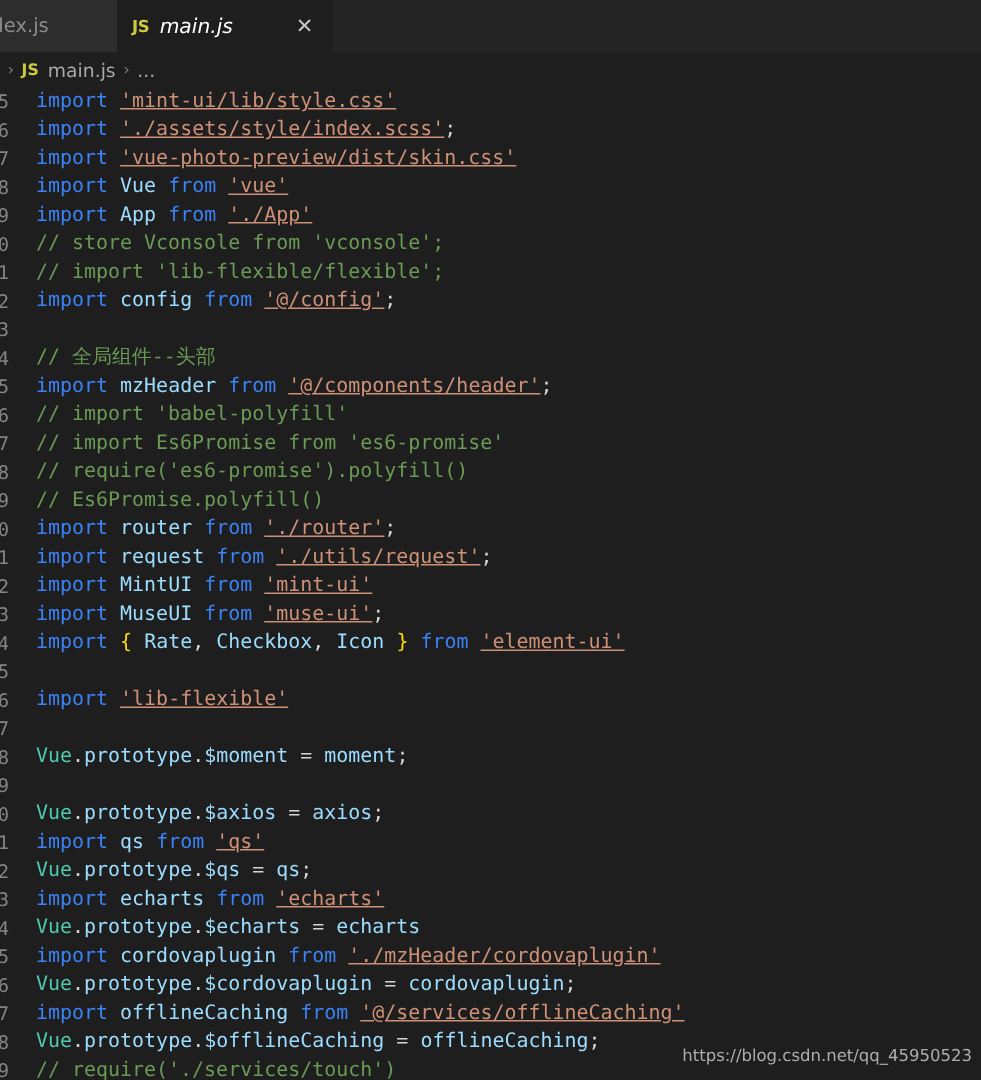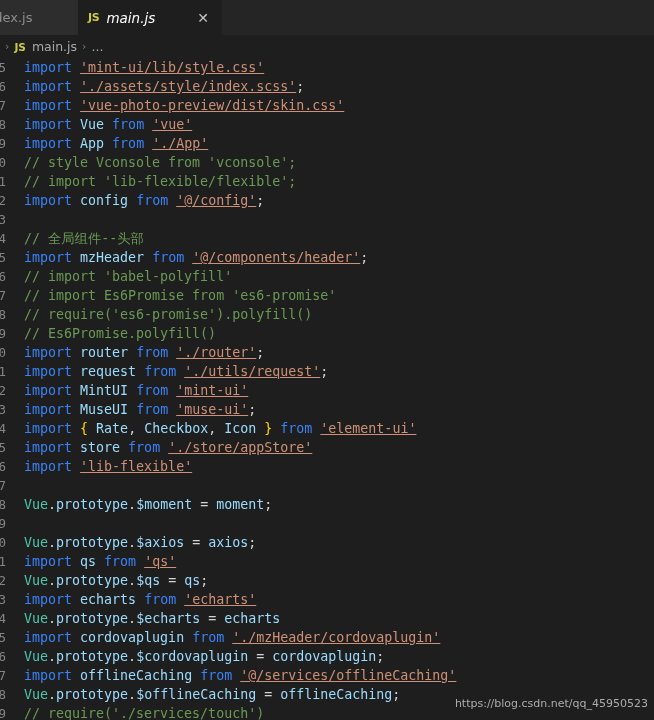--- a/index.html
+++ b/index.html
@@ -204,36 +204,36 @@
     <span class="bc-dots">...</span>
   </div>
 
   <div class="editor">
     <div class="code-lines" id="code-lines">
         <div class="line"><div class="gutter">5</div><div class="code"><span class="t-kw">import</span><span class="t-pun"> </span><span class="t-str">'mint-ui/lib/style.css'</span></div></div>
         <div class="line"><div class="gutter">6</div><div class="code"><span class="t-kw">import</span><span class="t-pun"> </span><span class="t-str">'./assets/style/index.scss'</span><span class="t-pun">;</span></div></div>
         <div class="line"><div class="gutter">7</div><div class="code"><span class="t-kw">import</span><span class="t-pun"> </span><span class="t-str">'vue-photo-preview/dist/skin.css'</span></div></div>
         <div class="line"><div class="gutter">8</div><div class="code"><span class="t-kw">import</span><span class="t-pun"> </span><span class="t-var">Vue</span><span class="t-pun"> </span><span class="t-kw">from</span><span class="t-pun"> </span><span class="t-str">'vue'</span></div></div>
         <div class="line"><div class="gutter">9</div><div class="code"><span class="t-kw">import</span><span class="t-pun"> </span><span class="t-var">App</span><span class="t-pun"> </span><span class="t-kw">from</span><span class="t-pun"> </span><span class="t-str">'./App'</span></div></div>
-        <div class="line"><div class="gutter">10</div><div class="code"><span class="t-cmt">// style Vconsole from 'vconsole';</span></div></div>
+        <div class="line"><div class="gutter">10</div><div class="code"><span class="t-cmt">// store Vconsole from 'vconsole';</span></div></div>
         <div class="line"><div class="gutter">11</div><div class="code"><span class="t-cmt">// import 'lib-flexible/flexible';</span></div></div>
         <div class="line"><div class="gutter">12</div><div class="code"><span class="t-kw">import</span><span class="t-pun"> </span><span class="t-var">config</span><span class="t-pun"> </span><span class="t-kw">from</span><span class="t-pun"> </span><span class="t-str">'@/config'</span><span class="t-pun">;</span></div></div>
         <div class="line"><div class="gutter">13</div><div class="code"></div></div>
         <div class="line"><div class="gutter">14</div><div class="code"><span class="t-cmt">// 全局组件--头部</span></div></div>
         <div class="line"><div class="gutter">15</div><div class="code"><span class="t-kw">import</span><span class="t-pun"> </span><span class="t-var">mzHeader</span><span class="t-pun"> </span><span class="t-kw">from</span><span class="t-pun"> </span><span class="t-str">'@/components/header'</span><span class="t-pun">;</span></div></div>
         <div class="line"><div class="gutter">16</div><div class="code"><span class="t-cmt">// import 'babel-polyfill'</span></div></div>
         <div class="line"><div class="gutter">17</div><div class="code"><span class="t-cmt">// import Es6Promise from 'es6-promise'</span></div></div>
         <div class="line"><div class="gutter">18</div><div class="code"><span class="t-cmt">// require('es6-promise').polyfill()</span></div></div>
         <div class="line"><div class="gutter">19</div><div class="code"><span class="t-cmt">// Es6Promise.polyfill()</span></div></div>
         <div class="line"><div class="gutter">20</div><div class="code"><span class="t-kw">import</span><span class="t-pun"> </span><span class="t-var">router</span><span class="t-pun"> </span><span class="t-kw">from</span><span class="t-pun"> </span><span class="t-str">'./router'</span><span class="t-pun">;</span></div></div>
         <div class="line"><div class="gutter">21</div><div class="code"><span class="t-kw">import</span><span class="t-pun"> </span><span class="t-var">request</span><span class="t-pun"> </span><span class="t-kw">from</span><span class="t-pun"> </span><span class="t-str">'./utils/request'</span><span class="t-pun">;</span></div></div>
         <div class="line"><div class="gutter">22</div><div class="code"><span class="t-kw">import</span><span class="t-pun"> </span><span class="t-var">MintUI</span><span class="t-pun"> </span><span class="t-kw">from</span><span class="t-pun"> </span><span class="t-str">'mint-ui'</span></div></div>
         <div class="line"><div class="gutter">23</div><div class="code"><span class="t-kw">import</span><span class="t-pun"> </span><span class="t-var">MuseUI</span><span class="t-pun"> </span><span class="t-kw">from</span><span class="t-pun"> </span><span class="t-str">'muse-ui'</span><span class="t-pun">;</span></div></div>
         <div class="line"><div class="gutter">24</div><div class="code"><span class="t-kw">import</span><span class="t-pun"> </span><span class="t-brc">{</span><span class="t-pun"> </span><span class="t-var">Rate</span><span class="t-pun">, </span><span class="t-var">Checkbox</span><span class="t-pun">, </span><span class="t-var">Icon</span><span class="t-pun"> </span><span class="t-brc">}</span><span class="t-pun"> </span><span class="t-kw">from</span><span class="t-pun"> </span><span class="t-str">'element-ui'</span></div></div>
-        <div class="line"><div class="gutter">25</div><div class="code"><span class="t-kw">import</span><span class="t-pun"> </span><span class="t-var">store</span><span class="t-pun"> </span><span class="t-kw">from</span><span class="t-pun"> </span><span class="t-str">'./store/appStore'</span></div></div>
+        <div class="line"><div class="gutter">25</div></div>
         <div class="line"><div class="gutter">26</div><div class="code"><span class="t-kw">import</span><span class="t-pun"> </span><span class="t-str">'lib-flexible'</span></div></div>
         <div class="line"><div class="gutter">27</div></div>
         <div class="line"><div class="gutter">28</div><div class="code"><span class="t-obj">Vue</span><span class="t-pun">.</span><span class="t-var">prototype</span><span class="t-pun">.</span><span class="t-var">$moment</span><span class="t-pun"> = </span><span class="t-var">moment</span><span class="t-pun">;</span></div></div>
         <div class="line"><div class="gutter">29</div></div>
         <div class="line"><div class="gutter">30</div><div class="code"><span class="t-obj">Vue</span><span class="t-pun">.</span><span class="t-var">prototype</span><span class="t-pun">.</span><span class="t-var">$axios</span><span class="t-pun"> = </span><span class="t-var">axios</span><span class="t-pun">;</span></div></div>
         <div class="line"><div class="gutter">31</div><div class="code"><span class="t-kw">import</span><span class="t-pun"> </span><span class="t-var">qs</span><span class="t-pun"> </span><span class="t-kw">from</span><span class="t-pun"> </span><span class="t-str">'qs'</span></div></div>
         <div class="line"><div class="gutter">32</div><div class="code"><span class="t-obj">Vue</span><span class="t-pun">.</span><span class="t-var">prototype</span><span class="t-pun">.</span><span class="t-var">$qs</span><span class="t-pun"> = </span><span class="t-var">qs</span><span class="t-pun">;</span></div></div>
         <div class="line"><div class="gutter">33</div><div class="code"><span class="t-kw">import</span><span class="t-pun"> </span><span class="t-var">echarts</span><span class="t-pun"> </span><span class="t-kw">from</span><span class="t-pun"> </span><span class="t-str">'echarts'</span></div></div>
         <div class="line"><div class="gutter">34</div><div class="code"><span class="t-obj">Vue</span><span class="t-pun">.</span><span class="t-var">prototype</span><span class="t-pun">.</span><span class="t-var">$echarts</span><span class="t-pun"> = </span><span class="t-var">echarts</span></div></div>
         <div class="line"><div class="gutter">35</div><div class="code"><span class="t-kw">import</span><span class="t-pun"> </span><span class="t-var">cordovaplugin</span><span class="t-pun"> </span><span class="t-kw">from</span><span class="t-pun"> </span><span class="t-str">'./mzHeader/cordovaplugin'</span></div></div>

